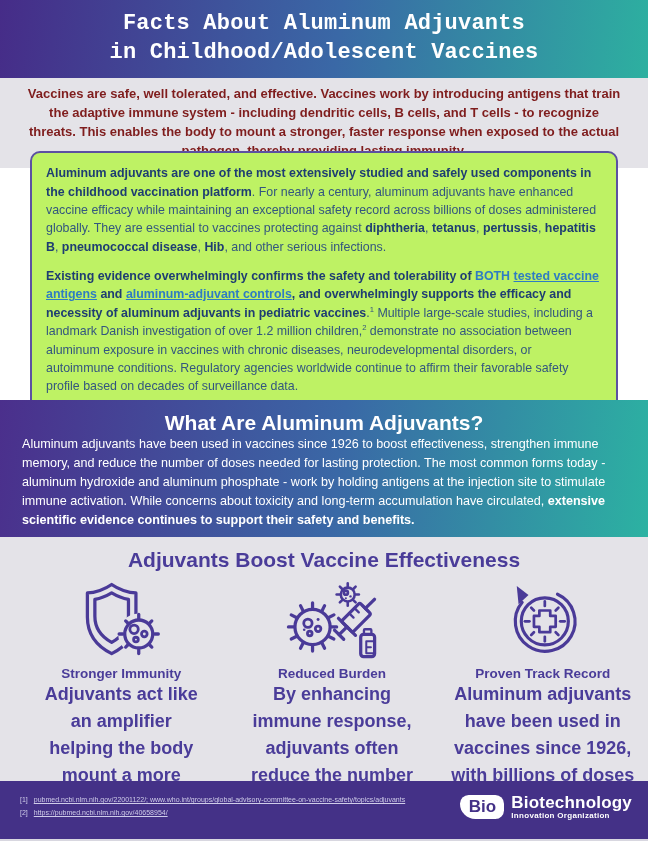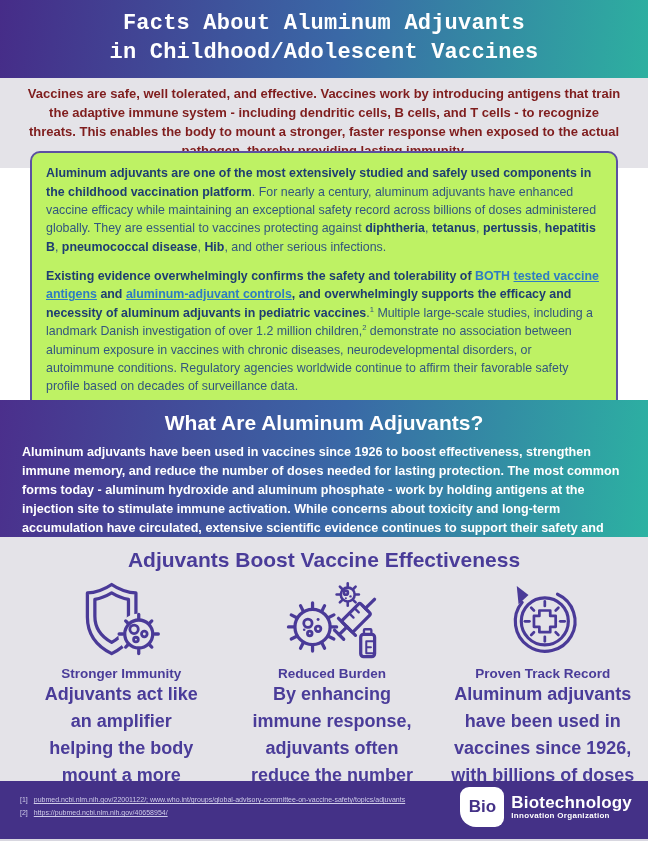--- a/index.html
+++ b/index.html
@@ -25,23 +25,23 @@
   .infobox p:last-child{margin-bottom:8px;}
   .infobox .seg-b{color:#1e3d72;font-weight:700;}
   .infobox .seg-r{color:#33567f;font-weight:400;}
   .seg-bb{color:#2e7cc3;font-weight:700;}
   .seg-link{color:#2e7cc3;font-weight:700;text-decoration:underline;cursor:pointer;}
   .seg-sup{vertical-align:super;font-size:.62em;}
 
   
   .what-sec{height:137px;flex:0 0 137px;background:linear-gradient(97deg,#4b2f8c 0%,#3a68a6 52%,#2cb2a2 100%);
             color:#fff;padding:9px 22px 0;box-sizing:border-box;}
-  .what-sec h2{margin:2px 0 8px;text-align:center;font-size:21px;font-weight:800;}
+  .what-sec h2{margin:2px 0 0;text-align:center;font-size:21px;font-weight:800;}
   .what-sec .body{font-size:12.6px;line-height:1.5;}
-  .what-sec .seg-r{font-weight:700;}
+  .what-sec .seg-r{font-weight:400;}
   .what-sec .seg-b{font-weight:800;}
 
   
   .boost-sec{height:244px;flex:0 0 244px;background:#e4e3e8;color:#4a3c99;}
   .boost-sec h2{margin:11px 0 4px;text-align:center;font-size:21px;font-weight:800;color:#4a3c99;}
   .cols{display:flex;justify-content:center;padding-left:16px;}
   .col{width:216px;display:flex;flex-direction:column;align-items:center;text-align:center;}
   .col .icon-wrap{height:88px;display:flex;align-items:center;justify-content:center;}
   .col .c-title{font-size:13.5px;font-weight:800;margin-top:2px;}
   .col .c-body{font-size:18px;font-weight:700;line-height:1.5;}
@@ -50,21 +50,21 @@
   .col:nth-child(3) .c-body{max-width:192px;}
 
   
   .footer{height:58px;flex:0 0 58px;background:#443187;display:flex;align-items:center;justify-content:space-between;
           padding:4px 16px 10px 20px;box-sizing:border-box;color:#cfcce9;}
   .refs{font-size:7px;line-height:1.8;}
   .ref-row{white-space:nowrap;}
   .ref-label{margin-right:4px;}
   .ref-link{text-decoration:underline;color:#cfcce9;cursor:pointer;}
   .logo{display:flex;align-items:center;gap:7px;color:#fff;}
-  .logo-mark{width:44px;height:40px;background:#fff;border-radius:9px 9px 9px 16px;
+  .logo-mark{width:44px;height:24px;background:#fff;border-radius:9px 9px 9px 16px;
              display:flex;align-items:center;justify-content:center;color:#443187;font-weight:800;font-size:17px;}
   .logo-text .l1{font-size:17px;font-weight:800;line-height:1.05;letter-spacing:.2px;}
   .logo-text .l2{font-size:8px;font-weight:700;letter-spacing:.3px;}
   .bottom-strip{height:3px;flex:0 0 3px;background:#d8d7e0;}
 
   .icon-svg{display:block;}
 </style>
 </head>
 <body>
 

